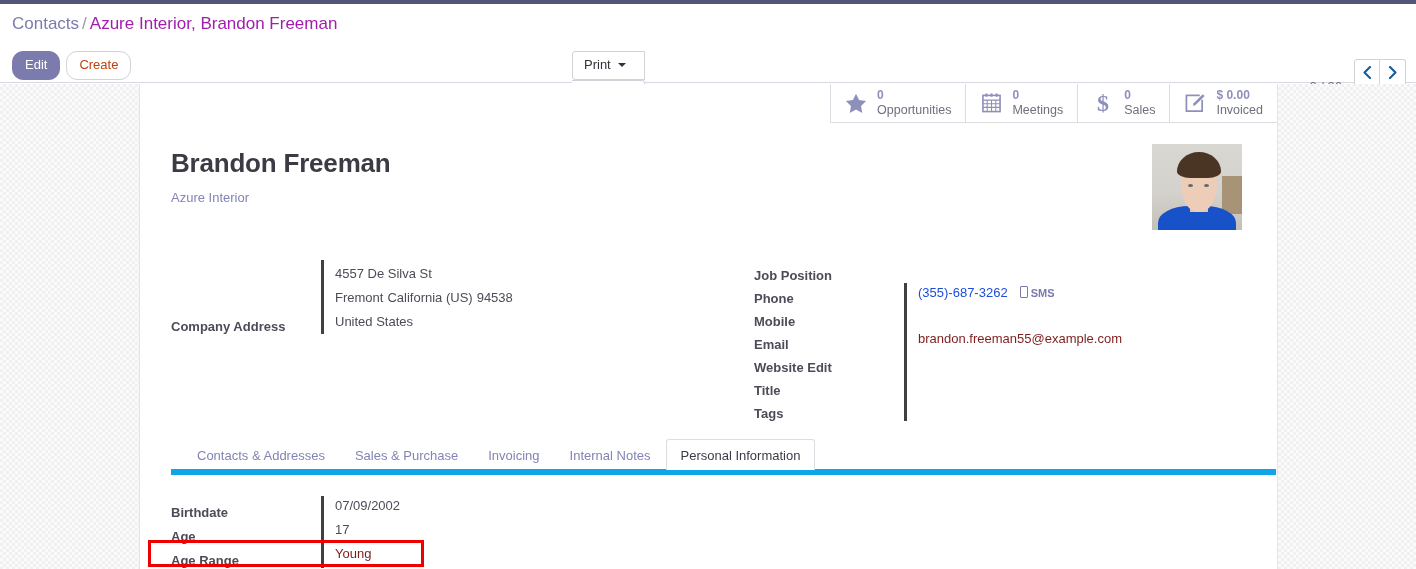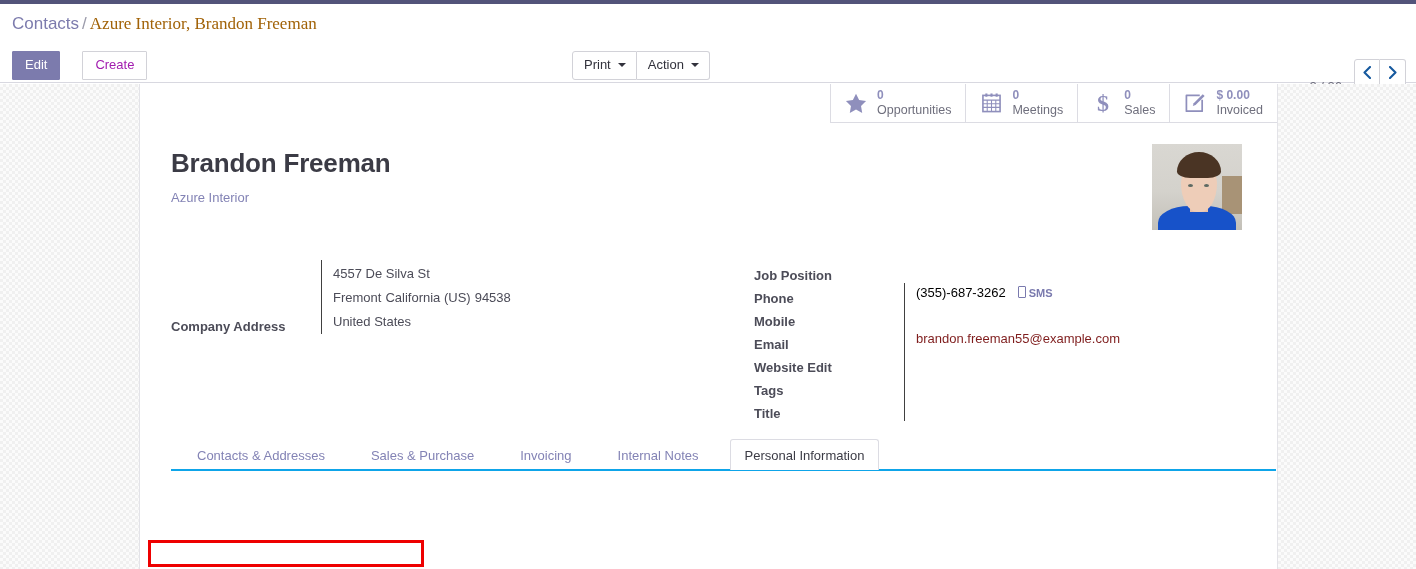--- a/index.html
+++ b/index.html
@@ -46,58 +46,58 @@
   }
   .breadcrumb .crumb-link {
     color: #7c7bad;
     cursor: pointer;
   }
   .breadcrumb .crumb-sep {
     color: #9b9bab;
     margin: 0 3px;
   }
   .breadcrumb .crumb-active {
-    color: #a16207;
-    font-family: Liberation Serif, serif;
+    color: #a21caf;
   }
 
   .btn-row {
     position: absolute;
     left: 12px;
     top: 47px;
   }
   .btn {
     display: inline-block;
     font-size: 13px;
     font-family: "Liberation Sans", sans-serif;
     padding: 5px 12px 6px 12px;
-    border-radius: 1px;
+    border-radius: 11px;
     border: 1px solid transparent;
     cursor: pointer;
     line-height: 16px;
     vertical-align: top;
   }
   .btn-primary {
     background: #7c7bad;
     color: #ffffff;
     border-color: #7c7bad;
   }
   .btn-default {
     background: #ffffff;
-    color: #a21caf;
+    color: #c2410c;
     border-color: #d2d2d8;
-    margin-left: 22px;
+    margin-left: 6px;
   }
 
   
   .dropdown-group {
     position: absolute;
     left: 572px;
     top: 47px;
     display: flex;
+    flex-direction: column;
   }
   .dd-btn {
     background: #ffffff;
     border: 1px solid #d2d2d8;
     color: #32323c;
     font-size: 13px;
     padding: 5px 10px 6px 11px;
     cursor: pointer;
     line-height: 16px;
     white-space: nowrap;
@@ -317,21 +317,21 @@
     flex: 0 0 150px;
     font-weight: bold;
     color: #4c4c58;
     font-size: 13px;
     padding-top: 2px;
     box-sizing: border-box;
   }
   .field-value {
     flex: 1;
     padding-left: 11px;
-    border-left: 1px solid #404040;
+    border-left: 3px solid #404040;
     min-height: 23px;
     box-sizing: border-box;
     font-size: 13px;
     color: #4c4c58;
     padding-top: 2px;
     align-self: stretch;
   }
   .field-value.link { color: #7f1d1d; cursor: pointer; }
   .addr-line { display: block; line-height: 24px; }
   .addr-city span { margin-right: 4px; }
@@ -356,23 +356,22 @@
 
   
   .notebook {
     position: absolute;
     left: 31px;
     top: 355px;
     width: 1105px;
   }
   .tabs {
     display: flex;
-    border-bottom: 2px solid #0ea5e9;
+    border-bottom: 6px solid #0ea5e9;
     padding-left: 11px;
-    gap: 16px;
   }
   .tab {
     padding: 8px 14px 7px 14px;
     font-size: 13px;
     color: #8383b5;
     cursor: pointer;
     border: 1px solid transparent;
     border-bottom: none;
     margin-bottom: -1px;
     border-radius: 3px 3px 0 0;
@@ -529,50 +528,64 @@
     </div>
   </div>
 
   <div class="group group-right">
     <div class="field-row">
       <div class="field-label">Job Position</div>
     </div>
     <div class="field-row">
       <div class="field-label">Phone</div>
       <div class="field-value">
-        <span class="link" style="color:#000000">(355)-687-3262</span><span class="sms-link"><span class="sms-glyph"></span><span>SMS</span></span>
+        <span class="link" style="color:#1d4ed8">(355)-687-3262</span><span class="sms-link"><span class="sms-glyph"></span><span>SMS</span></span>
       </div>
     </div>
     <div class="field-row">
       <div class="field-label">Mobile</div>
       <div class="field-value"></div>
     </div>
     <div class="field-row">
       <div class="field-label">Email</div>
       <div class="field-value link">brandon.freeman55@example.com</div>
     </div>
     <div class="field-row">
       <div class="field-label">Website Edit</div>
       <div class="field-value"></div>
     </div>
     <div class="field-row">
+      <div class="field-label">Title</div>
+      <div class="field-value"></div>
+    </div>
+    <div class="field-row">
       <div class="field-label">Tags</div>
-      <div class="field-value"></div>
-    </div>
-    <div class="field-row">
-      <div class="field-label">Title</div>
       <div class="field-value"></div>
     </div>
   </div>
 
   <div class="notebook">
     <div class="tabs">
       <div class="tab">Contacts &amp; Addresses</div>
       <div class="tab">Sales &amp; Purchase</div>
       <div class="tab">Invoicing</div>
       <div class="tab">Internal Notes</div>
       <div class="tab active">Personal Information</div>
     </div>
 
+    <div class="tab-content">
+      <div class="field-row">
+        <div class="field-label">Birthdate</div>
+        <div class="field-value">07/09/2002</div>
+      </div>
+      <div class="field-row">
+        <div class="field-label">Age</div>
+        <div class="field-value">17</div>
+      </div>
+      <div class="field-row">
+        <div class="field-label">Age Range</div>
+        <div class="field-value link">Young</div>
+      </div>
+    </div>
   </div>
 </div>
 
 <div class="annotation-box"></div>
 
 </body></html>

